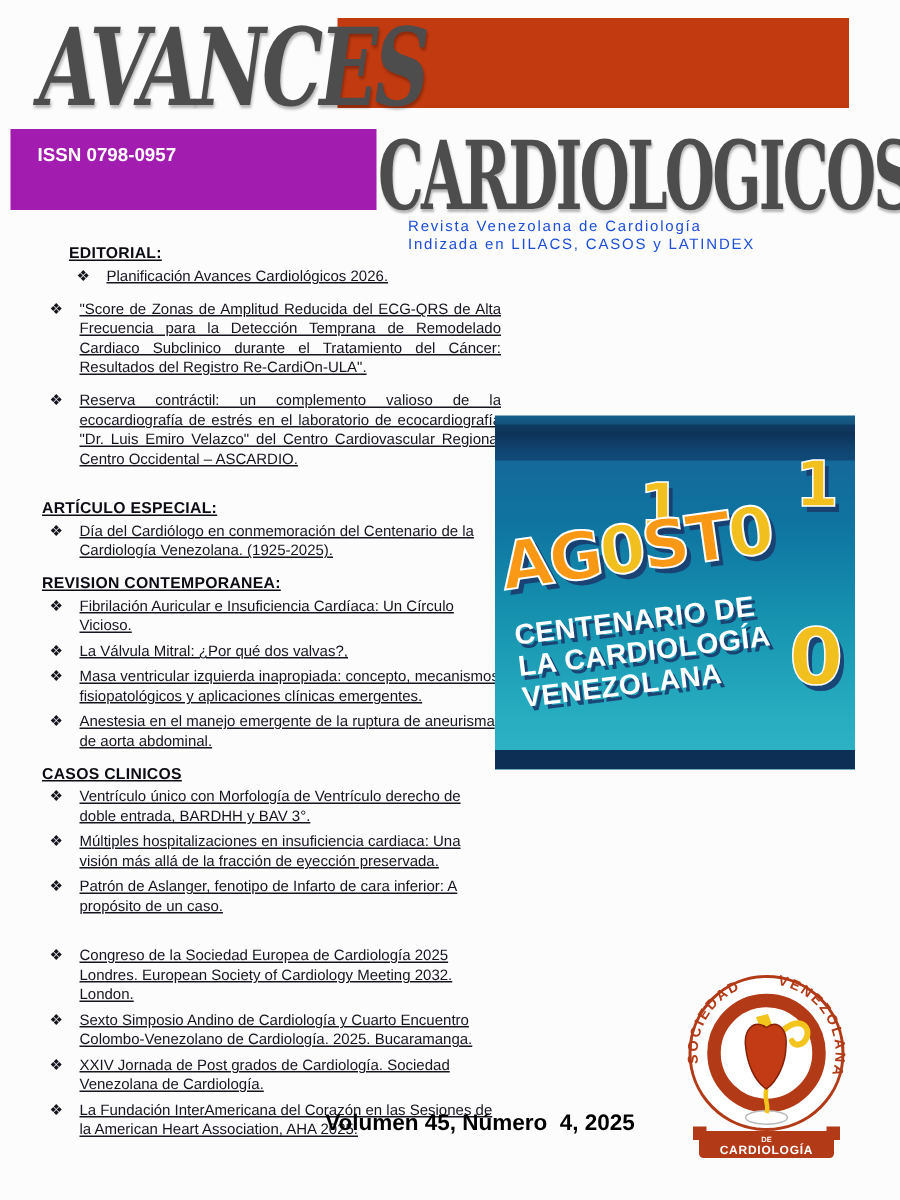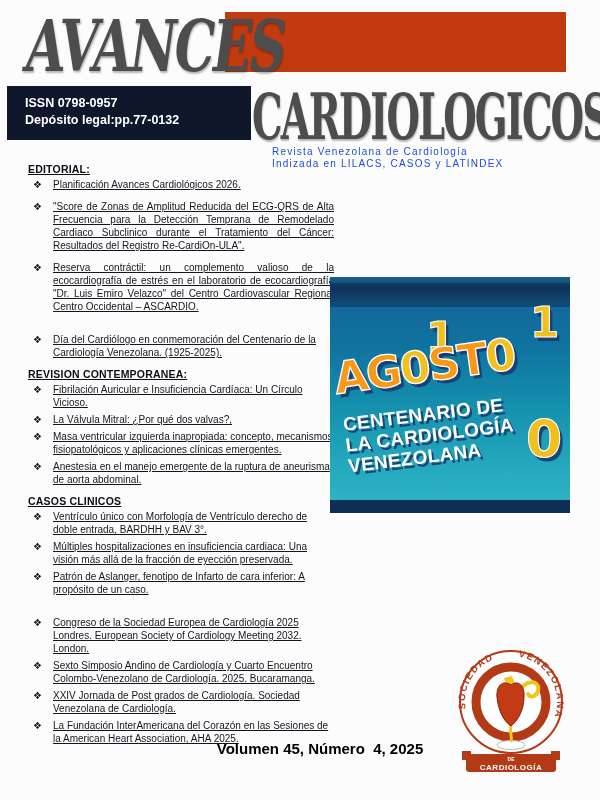--- a/index.html
+++ b/index.html
@@ -7,35 +7,35 @@
   #page{position:relative;width:600px;height:800px;background:#fcfcfc;overflow:hidden;}
 
   
   .red-block{position:absolute;left:225px;top:12px;width:341px;height:60px;background:#c23a10;}
   .title-avances{
     position:absolute;left:26px;top:4px;
     font-family:"DejaVu Serif",serif;font-weight:bold;font-style:italic;
     font-size:64px;letter-spacing:-3px;color:#4d4d4d;
     transform:scale(0.80,1.12);transform-origin:left top;
     text-shadow:1px 2px 2px rgba(0,0,0,0.28);white-space:nowrap;z-index:3;}
-  .issn-bar{position:absolute;left:7px;top:86px;width:244px;height:54px;background:#0f172a;
+  .issn-bar{position:absolute;left:7px;top:86px;width:244px;height:54px;background:#a21caf;
     color:#ffffff;font-weight:bold;font-size:12.5px;line-height:1.35;padding:9px 0 0 18px;box-sizing:border-box;}
   .title-cardio{
     position:absolute;left:252px;top:80px;
     font-family:"DejaVu Serif",serif;font-weight:bold;
     font-size:62px;letter-spacing:-3px;color:#4d4d4d;
     transform:scale(0.62,1.02);transform-origin:left top;
     text-shadow:1px 2px 2px rgba(0,0,0,0.28);white-space:nowrap;z-index:3;}
   .subtitle{position:absolute;left:272px;top:146px;width:316px;text-align:left;
     color:#1d4ed8;font-size:10px;line-height:1.15;letter-spacing:1.2px;white-space:nowrap;}
 
   
   .toc{position:absolute;left:28px;top:163px;width:306px;color:#15151f;}
   .toc-section{margin-top:9px;}
-  .toc-section:first-child{margin-top:0;}
+  .toc-section:first-child{margin-top:0;margin-left:18px;}
   .toc-section.gap-lg{margin-top:20px;}
   .sec-title{font-size:10.5px;font-weight:bold;text-decoration:underline;color:#0c0c14;margin-bottom:3px;letter-spacing:0.2px;}
   .toc-item{display:flex;margin-bottom:4px;font-size:10px;line-height:13px;}
   .toc-item .bullet{flex:0 0 20px;font-size:10px;color:#15151f;padding-left:5px;}
   .toc-item .itxt{flex:1;text-decoration:underline;}
   .toc-item.justify .itxt{text-align:justify;}
   .toc-item.justify{margin-bottom:9px;}
 
   
   .banner{position:absolute;left:330px;top:277px;width:240px;height:236px;overflow:hidden;
@@ -64,21 +64,20 @@
 </head>
 <body>
 
 <div id="page">
 
   <div class="red-block"></div>
   <div class="title-avances">AVANCES</div>
 
   <div class="issn-bar">
     <div>ISSN 0798-0957</div>
-    <div>Depósito legal:pp.77-0132</div>
   </div>
   <div class="title-cardio">CARDIOLOGICOS</div>
 
   <div class="subtitle">
     <div>Revista Venezolana de Cardiología</div>
     <div>Indizada en LILACS, CASOS y LATINDEX</div>
   </div>
 
   <div class="toc">
       <div class="toc-section">
@@ -92,20 +91,21 @@
         <div class="toc-item justify">
           <span class="bullet">❖</span>
           <span class="itxt">"Score de Zonas de Amplitud Reducida del ECG-QRS de Alta Frecuencia para la Detección Temprana de Remodelado Cardiaco Subclinico durante el Tratamiento del Cáncer: Resultados del Registro Re-CardiOn-ULA".</span>
         </div>
         <div class="toc-item justify">
           <span class="bullet">❖</span>
           <span class="itxt">Reserva contráctil: un complemento valioso de la ecocardiografía de estrés en el laboratorio de ecocardiografía "Dr. Luis Emiro Velazco" del Centro Cardiovascular Regional Centro Occidental – ASCARDIO.</span>
         </div>
       </div>
       <div class="toc-section gap-lg">
+        <div class="sec-title">ARTÍCULO ESPECIAL:</div>
         <div class="toc-item">
           <span class="bullet">❖</span>
           <span class="itxt">Día del Cardiólogo en conmemoración del Centenario de la Cardiología Venezolana.  (1925-2025).</span>
         </div>
       </div>
       <div class="toc-section">
         <div class="sec-title">REVISION CONTEMPORANEA:</div>
         <div class="toc-item">
           <span class="bullet">❖</span>
           <span class="itxt">Fibrilación Auricular e Insuficiencia Cardíaca: Un Círculo Vicioso.</span>

